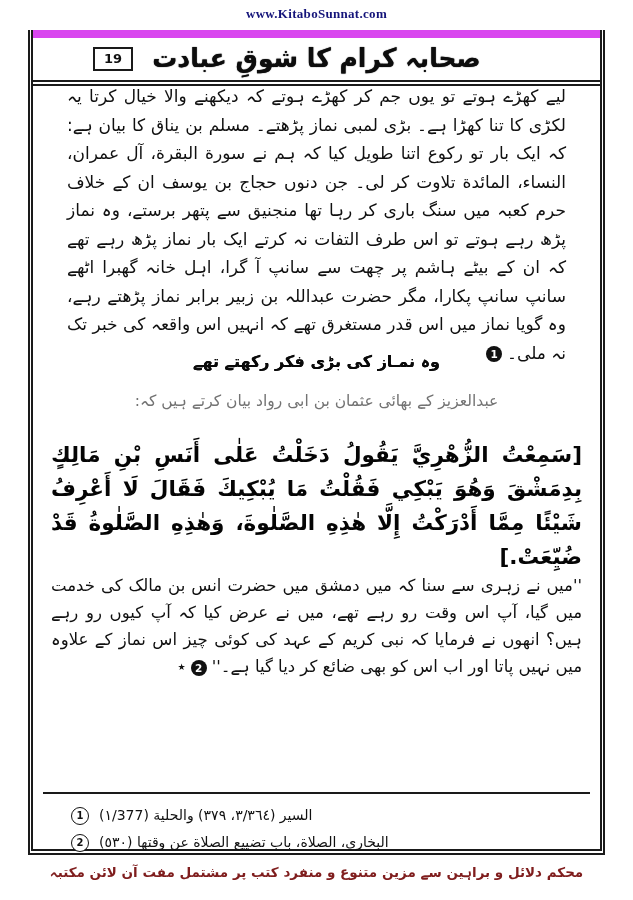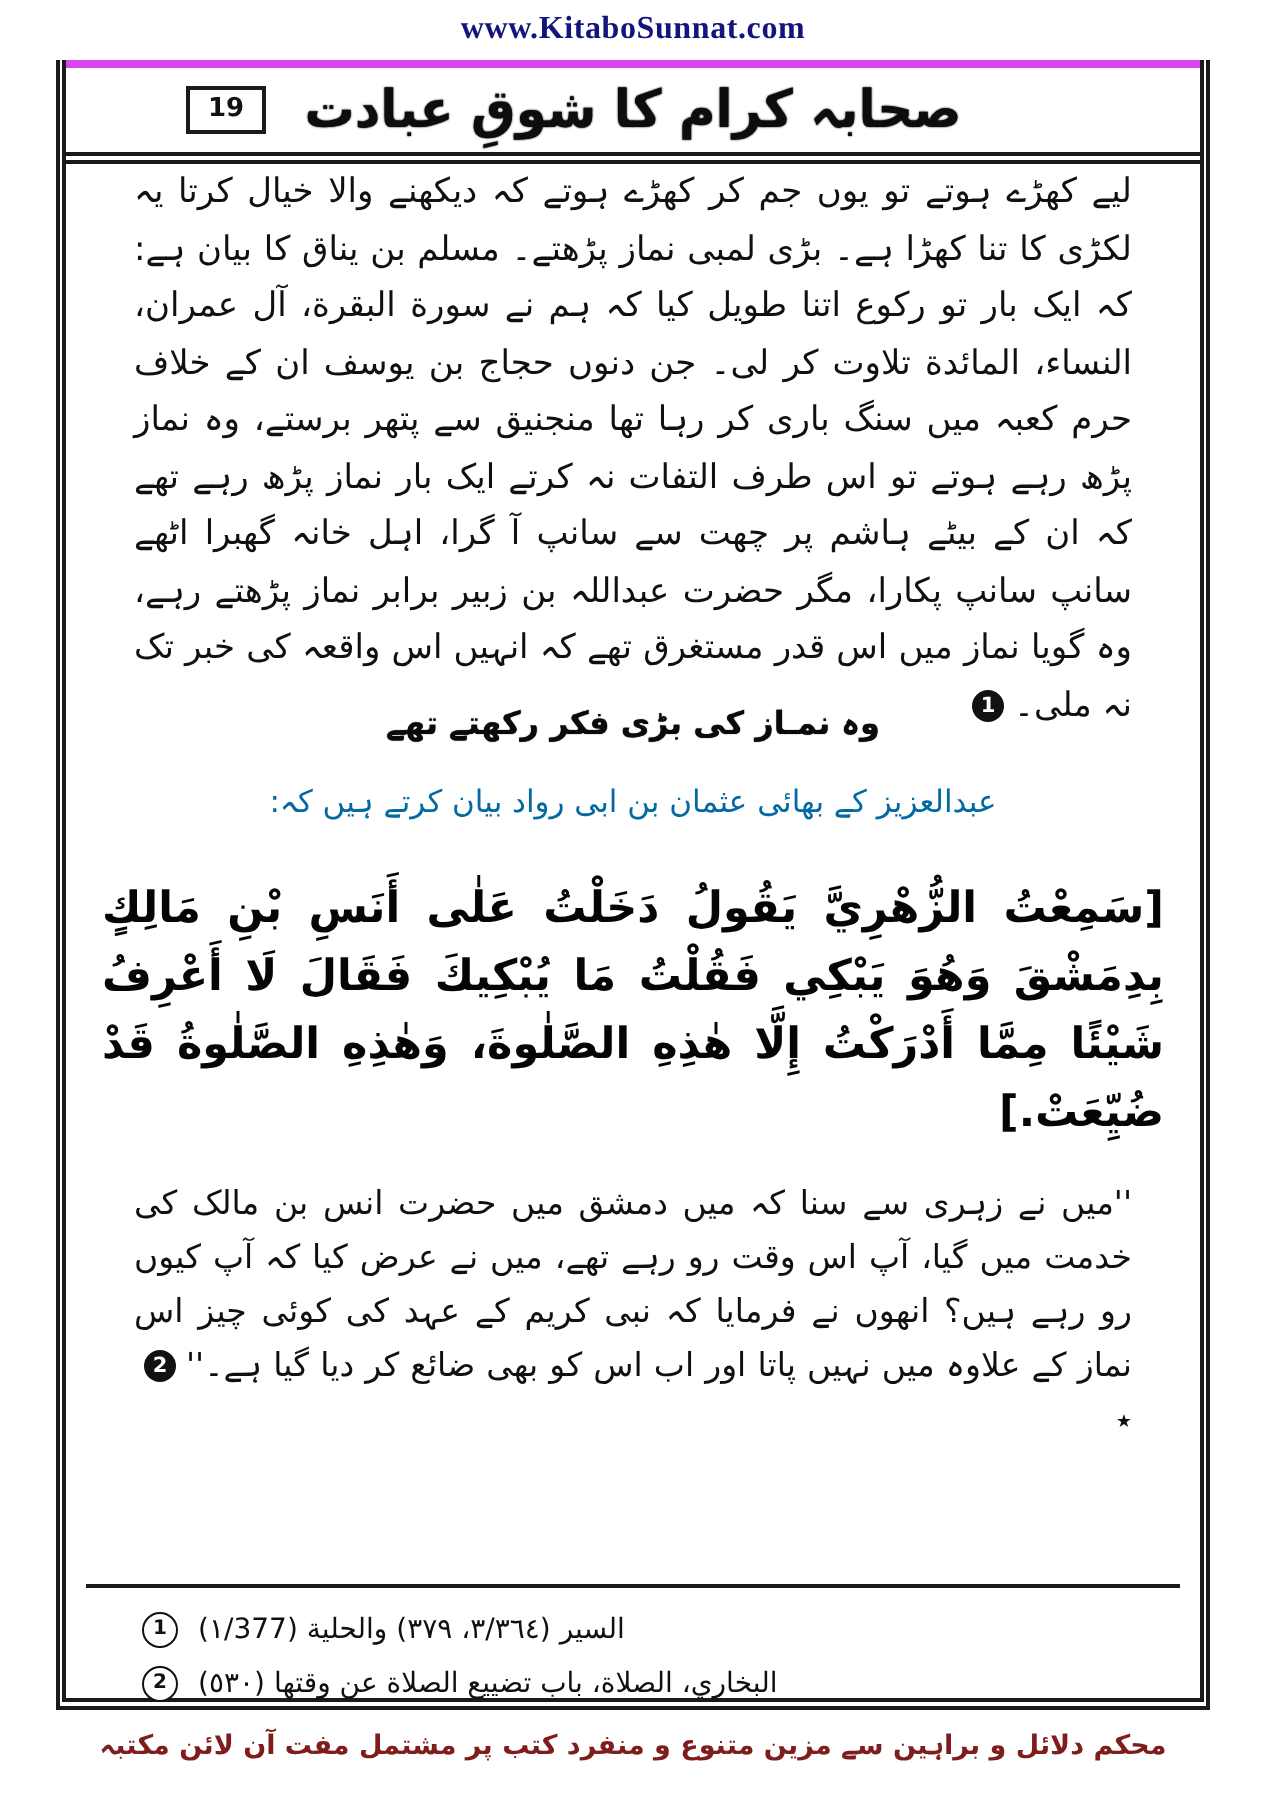--- a/index.html
+++ b/index.html
@@ -5,32 +5,32 @@
   html,body{margin:0;padding:0;}
   body{
     width:633px;height:900px;background:#f6f6f4;
     font-family:"DejaVu Sans",sans-serif;
   }
   .page{
     position:relative;width:633px;height:900px;background:#ffffff;overflow:hidden;
   }
   .site-url{
     position:absolute;top:6px;left:0;width:100%;text-align:center;
-    font-family:"Liberation Serif",serif;font-weight:bold;font-size:16px;
+    font-family:"Liberation Serif",serif;font-weight:bold;font-size:13px;
     color:#14147a;letter-spacing:.3px;
   }
   .frame{
     position:absolute;left:28px;right:28px;top:30px;height:825px;
     box-sizing:border-box;
     border-left:5px double #1a1a1a;border-right:5px double #1a1a1a;
     border-bottom:6px double #1a1a1a;
   }
   .header-band{
     position:absolute;left:0;right:0;top:0;height:42px;
-    border-top:4px solid #d946ef;border-bottom:6px double #1a1a1a;
+    border-top:8px solid #d946ef;border-bottom:6px double #1a1a1a;
     display:flex;align-items:center;justify-content:center;
   }
   .page-num-box{
     position:absolute;left:60px;top:9px;
     border:2px solid #1a1a1a;padding:0 9px;height:20px;line-height:20px;
     font-size:13px;font-weight:bold;color:#111;background:#fff;
   }
   .book-title{
     direction:rtl;font-size:25px;font-weight:bold;color:#0d0d0d;
     text-shadow:0 0 1px #000;letter-spacing:-1px;line-height:40px;
@@ -40,21 +40,21 @@
     position:absolute;left:18px;right:18px;direction:rtl;text-align:justify;
     color:#101010;
   }
   .body-text{font-size:17px;line-height:28.5px;}
   .section-heading{
     position:absolute;left:0;right:0;top:322px;text-align:center;direction:rtl;
     font-size:16px;font-weight:bold;color:#0a0a0a;text-shadow:0 0 .5px #000;
   }
   .narrator-line{
     position:absolute;left:0;right:0;top:362px;text-align:center;direction:rtl;
-    font-size:15.5px;color:#0369a1;
+    font-size:15.5px;color:#737373;
   }
   .arabic-quote{
     top:408px;font-size:21.5px;font-weight:bold;line-height:34px;color:#050505;
   }
   .translation{top:542px;font-size:16.5px;line-height:27px;}
   .fnmark{
     display:inline-block;width:16px;height:16px;line-height:16px;border-radius:50%;
     background:#111;color:#fff;font-size:10.5px;font-weight:bold;text-align:center;
     vertical-align:middle;margin:0 5px;
   }
@@ -96,21 +96,21 @@
     <p class="rtl-just body-text" style="top:36px;margin:16px;">
       <span>لیے کھڑے ہوتے تو یوں جم کر کھڑے ہوتے کہ دیکھنے والا خیال کرتا یہ لکڑی کا تنا کھڑا ہے۔ بڑی لمبی نماز پڑھتے۔ مسلم بن یناق کا بیان ہے: کہ ایک بار تو رکوع اتنا طویل کیا کہ ہم نے سورة البقرة، آل عمران، النساء، المائدة تلاوت کر لی۔ جن دنوں حجاج بن یوسف ان کے خلاف حرم کعبہ میں سنگ باری کر رہا تھا منجنیق سے پتھر برستے، وہ نماز پڑھ رہے ہوتے تو اس طرف التفات نہ کرتے ایک بار نماز پڑھ رہے تھے کہ ان کے بیٹے ہاشم پر چھت سے سانپ آ گرا، اہل خانہ گھبرا اٹھے سانپ سانپ پکارا، مگر حضرت عبداللہ بن زبیر برابر نماز پڑھتے رہے، وہ گویا نماز میں اس قدر مستغرق تھے کہ انہیں اس واقعہ کی خبر تک نہ ملی۔</span><span class="fnmark">1</span>
     </p>
 
     <h2 class="section-heading" style="margin:0;">وہ نمـاز کی بڑی فکر رکھتے تھے</h2>
 
     <p class="narrator-line" style="margin:0;">عبدالعزیز کے بھائی عثمان بن ابی رواد بیان کرتے ہیں کہ:</p>
 
     <p class="rtl-just arabic-quote" style="margin:0;">[سَمِعْتُ الزُّهْرِيَّ يَقُولُ دَخَلْتُ عَلٰى أَنَسِ بْنِ مَالِكٍ بِدِمَشْقَ وَهُوَ يَبْكِي فَقُلْتُ مَا يُبْكِيكَ فَقَالَ لَا أَعْرِفُ شَيْئًا مِمَّا أَدْرَكْتُ إِلَّا هٰذِهِ الصَّلٰوةَ، وَهٰذِهِ الصَّلٰوةُ قَدْ ضُيِّعَتْ.]</p>
 
-    <p class="rtl-just translation" style="margin:16px;">
+    <p class="rtl-just translation" style="margin:0;">
       <span>''میں نے زہری سے سنا کہ میں دمشق میں حضرت انس بن مالک کی خدمت میں گیا، آپ اس وقت رو رہے تھے، میں نے عرض کیا کہ آپ کیوں رو رہے ہیں؟ انھوں نے فرمایا کہ نبی کریم کے عہد کی کوئی چیز اس نماز کے علاوہ میں نہیں پاتا اور اب اس کو بھی ضائع کر دیا گیا ہے۔''</span><span class="fnmark">2</span><span class="ornament">٭</span>
     </p>
 
     <div class="footnote-sep"></div>
 
     <div class="footnotes">
       <div class="footnote-row">
         <span class="fn-circ">1</span><span class="fn-text">السير (٣/٣٦٤، ٣٧٩) والحلية (١/377)</span>
       </div>
       <div class="footnote-row">

